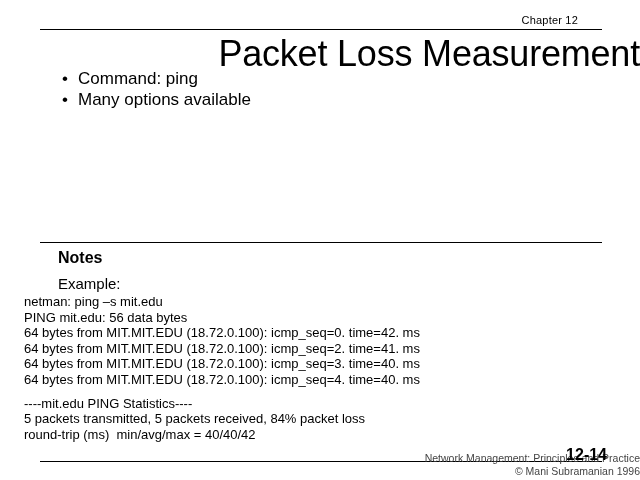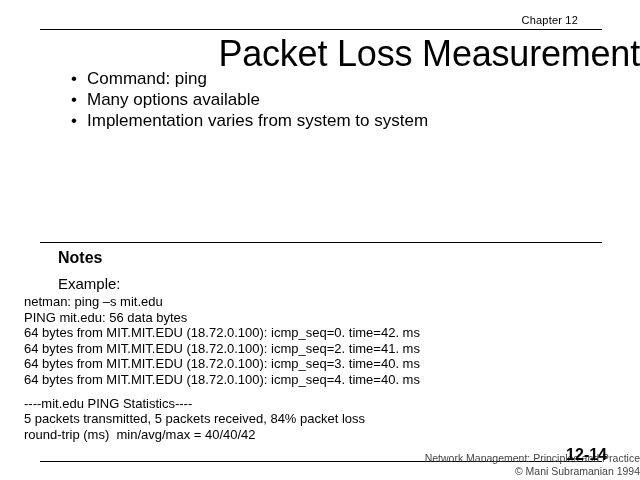--- a/index.html
+++ b/index.html
@@ -53,21 +53,20 @@
     position: absolute;
     left: 62px;
     top: 62px;
     width: 540px;
   }
   .bullet {
     font-size: 17px;
     line-height: 21px;
     white-space: nowrap;
     padding-left: 0;
-    margin-left: 9px;
   }
   .bullet .dot {
     display: inline-block;
     width: 16px;
   }
   .notes-rule {
     position: absolute;
     left: 40px;
     top: 236px;
     width: 562px;
@@ -137,21 +136,20 @@
 
   <div class="chapter-label">Chapter 12</div>
 
   <div class="rule-top"></div>
 
   <div class="title">Packet Loss Measurement</div>
 
   <div class="bullets">
     <div class="bullet"><span class="dot">•</span><span>Command: ping</span></div>
     <div class="bullet"><span class="dot">•</span><span>Many options available</span></div>
-    <div class="bullet"><span class="dot">•</span><span>Implementation varies from system to system</span></div>
   </div>
 
   <div class="notes-rule"></div>
 
   <div class="notes-heading">Notes</div>
 
   <div class="example-label">Example:</div>
 
   <div class="terminal">
     <div class="term-line">netman: ping –s mit.edu</div>
@@ -163,18 +161,18 @@
     <div class="term-line blank"></div>
     <div class="term-line">----mit.edu PING Statistics----</div>
     <div class="term-line">5 packets transmitted, 5 packets received, 84% packet loss</div>
     <div class="term-line">round-trip (ms)  min/avg/max = 40/40/42</div>
   </div>
 
   <div class="rule-bottom"></div>
 
   <div class="footer">
     <div class="line1">Network Management: Principles and Practice</div>
-    <div class="line2">©  Mani Subramanian 1994</div>
+    <div class="line2">©  Mani Subramanian 1996</div>
   </div>
 
   <div class="page-number">12-14</div>
 
 </div>
 
 </body></html>

